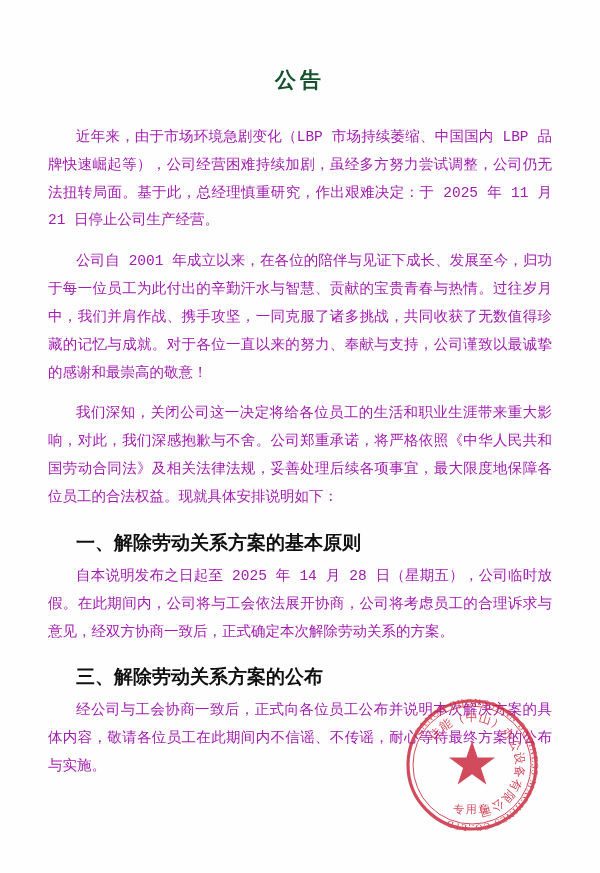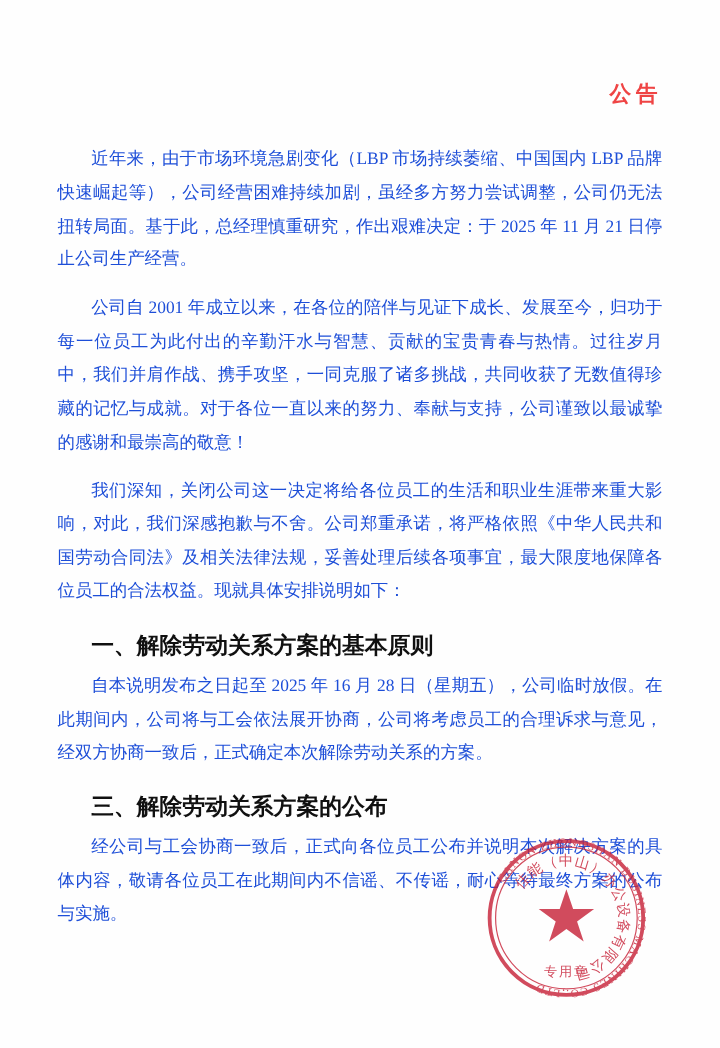--- a/index.html
+++ b/index.html
@@ -16,42 +16,43 @@
   }
   .page {
     position: relative;
     width: 600px;
     height: 873px;
     box-sizing: border-box;
     padding: 56px 48px 0 48px;
     background: #fefefe;
   }
   .doc-title {
-    text-align: right;
-    font-size: 18px;
+    text-align: center;
+    font-size: 21px;
     font-weight: bold;
     letter-spacing: 4px;
     margin: 10px 0 30px 0;
-    color: #ef4444;
+    color: #14532d;
   }
   .salutation {
     font-size: 14.5px;
     line-height: 1.9;
     margin: 0 0 14px 0;
     padding-left: 28px;
     color: #171717;
   }
   p.para {
     font-size: 14.5px;
     line-height: 1.92;
     margin: 0 0 13px 0;
     text-align: justify;
     text-justify: inter-ideograph;
     text-indent: 28px;
-    color: #1d4ed8;
+    color: #a21caf;
+    font-family: Liberation Mono, monospace;
   }
   .section-head {
     font-size: 19px;
     font-weight: bold;
     line-height: 1.9;
     margin: 4px 0 2px 0;
     text-indent: 28px;
     color: #101010;
   }
   .stamp {
@@ -77,21 +78,21 @@
 
   <h1 class="doc-title">公告</h1>
 
 
   <p class="para">近年来，由于市场环境急剧变化（LBP 市场持续萎缩、中国国内 LBP 品牌快速崛起等），公司经营困难持续加剧，虽经多方努力尝试调整，公司仍无法扭转局面。基于此，总经理慎重研究，作出艰难决定：于 2025 年 11 月 21 日停止公司生产经营。</p>
   <p class="para">公司自 2001 年成立以来，在各位的陪伴与见证下成长、发展至今，归功于每一位员工为此付出的辛勤汗水与智慧、贡献的宝贵青春与热情。过往岁月中，我们并肩作战、携手攻坚，一同克服了诸多挑战，共同收获了无数值得珍藏的记忆与成就。对于各位一直以来的努力、奉献与支持，公司谨致以最诚挚的感谢和最崇高的敬意！</p>
   <p class="para">我们深知，关闭公司这一决定将给各位员工的生活和职业生涯带来重大影响，对此，我们深感抱歉与不舍。公司郑重承诺，将严格依照《中华人民共和国劳动合同法》及相关法律法规，妥善处理后续各项事宜，最大限度地保障各位员工的合法权益。现就具体安排说明如下：</p>
 
   <div class="section-head">一、解除劳动关系方案的基本原则</div>
 
-  <p class="para">自本说明发布之日起至 2025 年 16 月 28 日（星期五），公司临时放假。在此期间内，公司将与工会依法展开协商，公司将考虑员工的合理诉求与意见，经双方协商一致后，正式确定本次解除劳动关系的方案。</p>
+  <p class="para">自本说明发布之日起至 2025 年 14 月 28 日（星期五），公司临时放假。在此期间内，公司将与工会依法展开协商，公司将考虑员工的合理诉求与意见，经双方协商一致后，正式确定本次解除劳动关系的方案。</p>
 
   <div class="section-head">三、解除劳动关系方案的公布</div>
   <p class="para">经公司与工会协商一致后，正式向各位员工公布并说明本次解决方案的具体内容，敬请各位员工在此期间内不信谣、不传谣，耐心等待最终方案的公布与实施。</p>
 
   <div class="stamp">
     <svg viewBox="0 0 152 152" xmlns="http://www.w3.org/2000/svg">
       <defs>
         <path id="outerArc" d="M 76,76 m -60,0 a 60,60 0 1,1 120,0 a 60,60 0 1,1 -120,0"></path>
         <path id="innerArc" d="M 76,76 m -44,0 a 44,44 0 1,1 88,0 a 44,44 0 1,1 -88,0"></path>
         <path id="bottomArc" d="M 76,76 m -48,0 a 48,48 0 0,0 96,0"></path>

